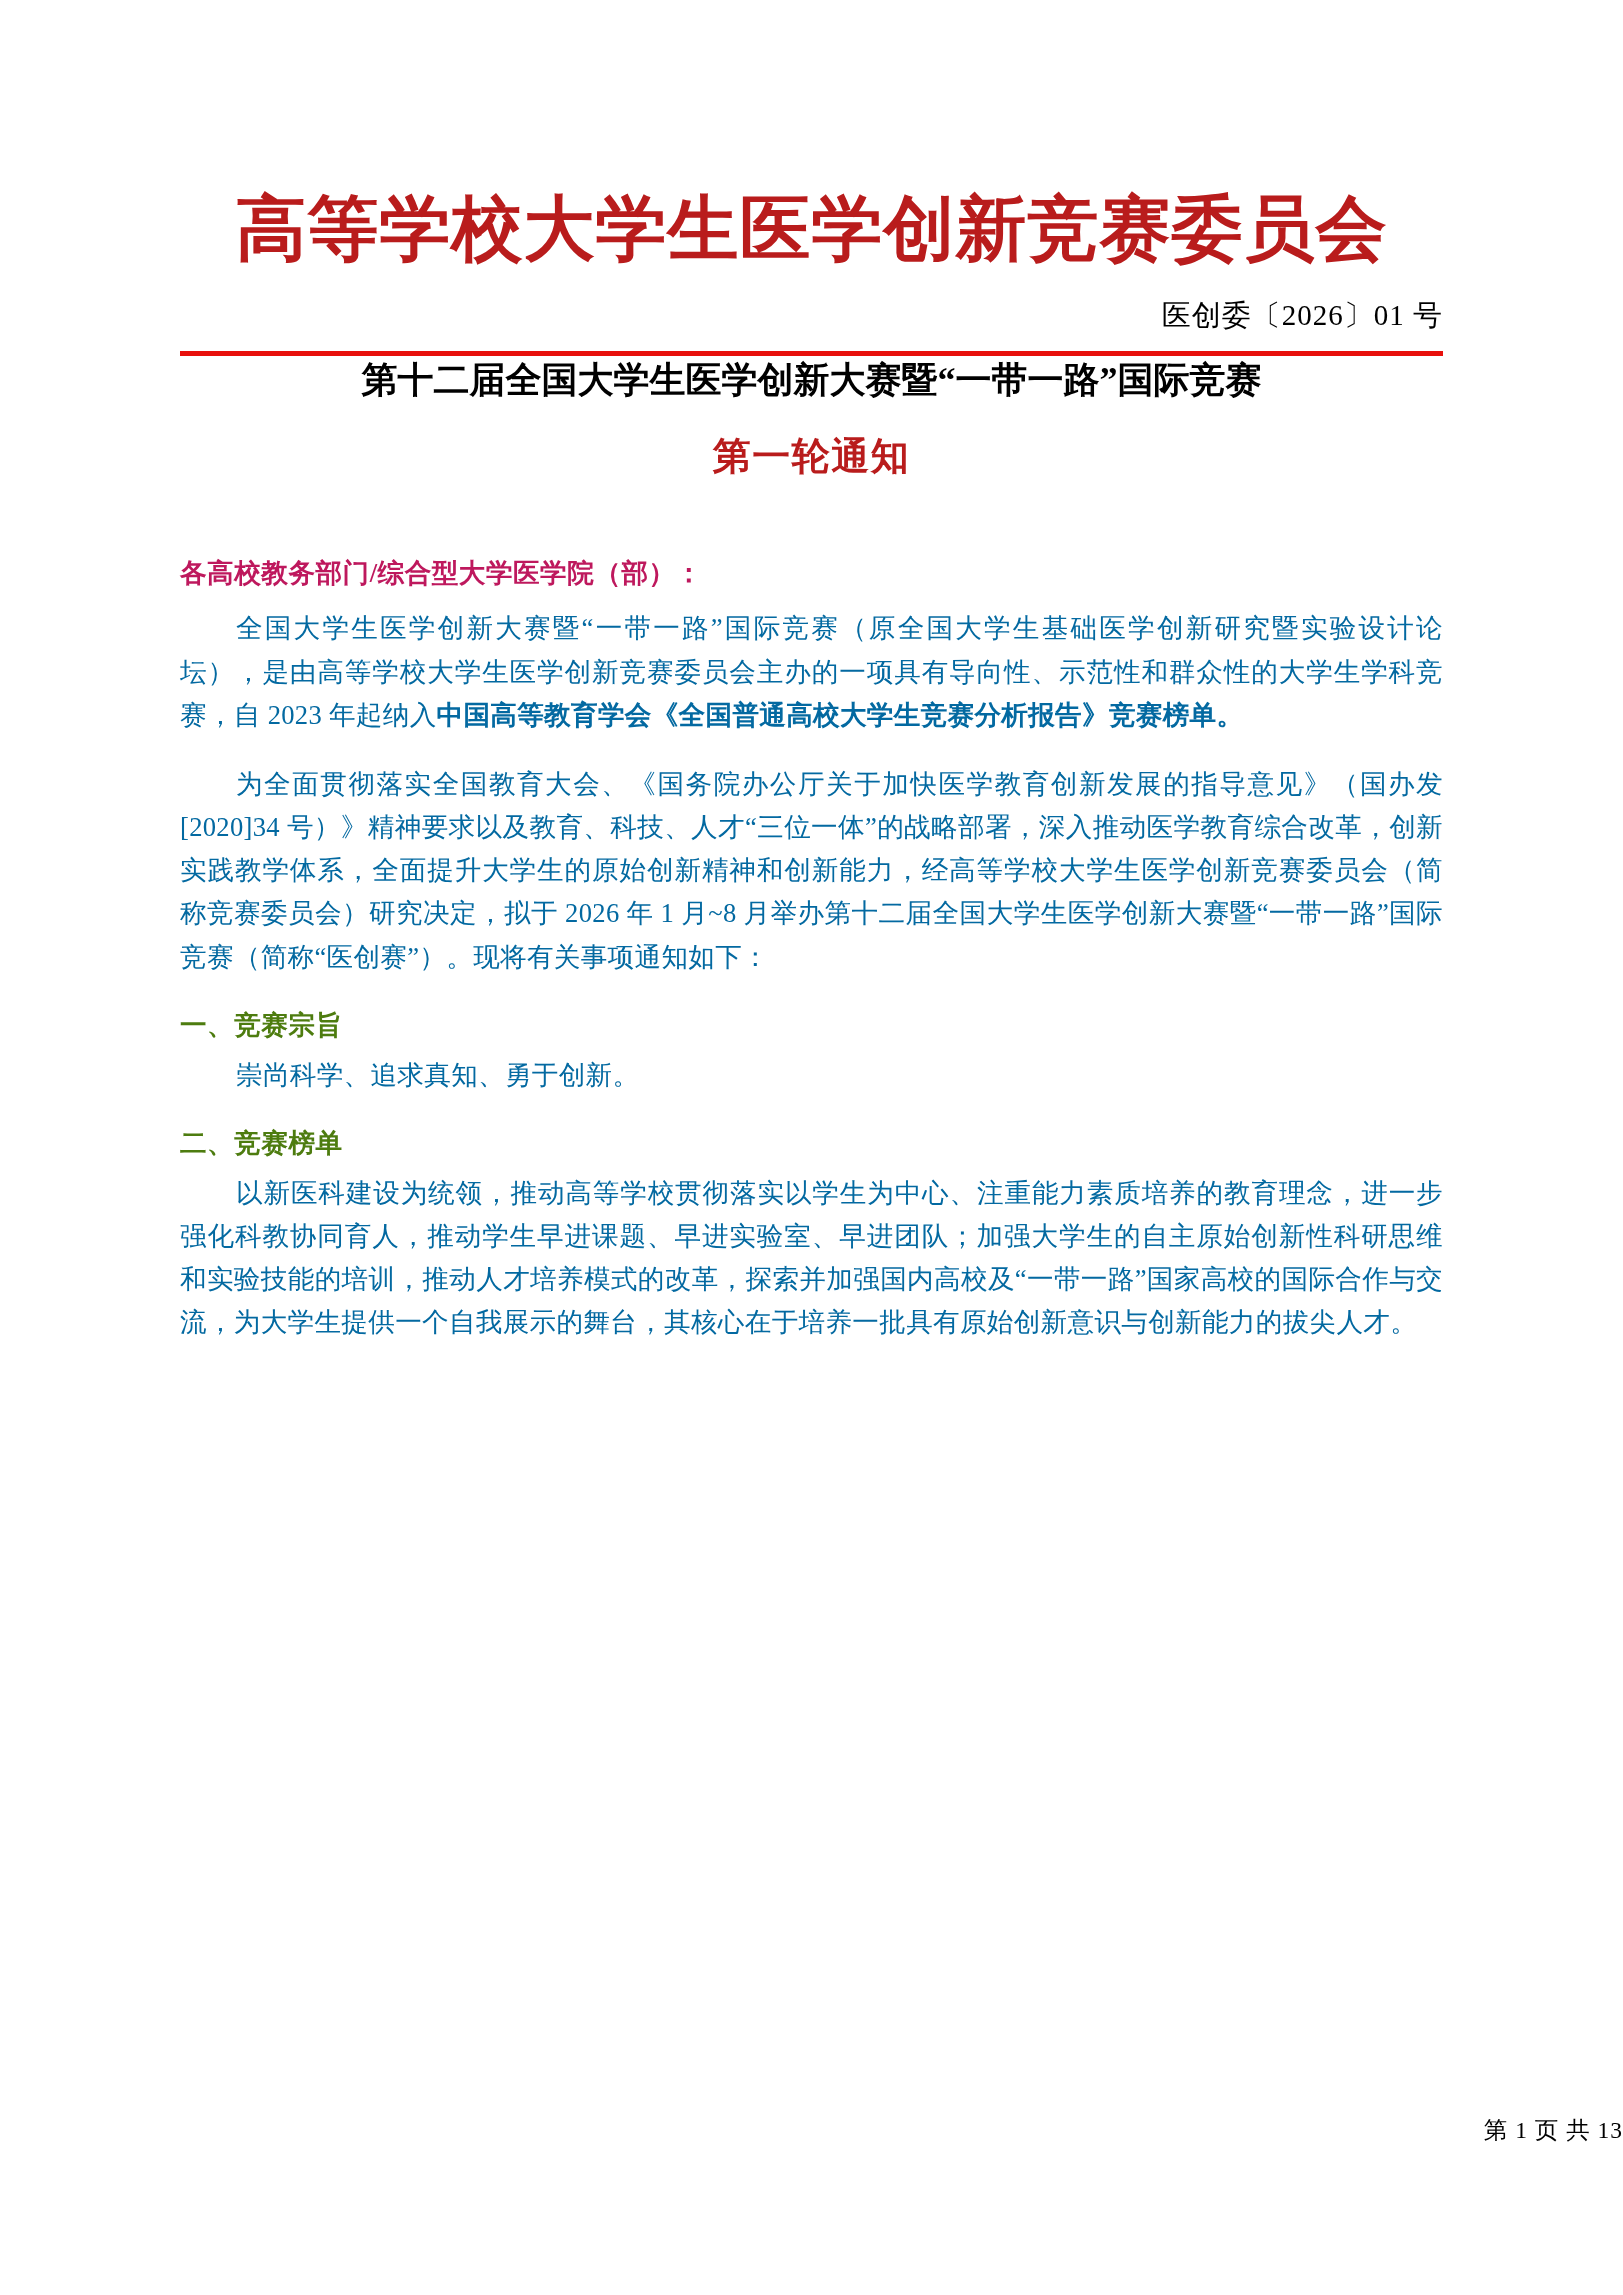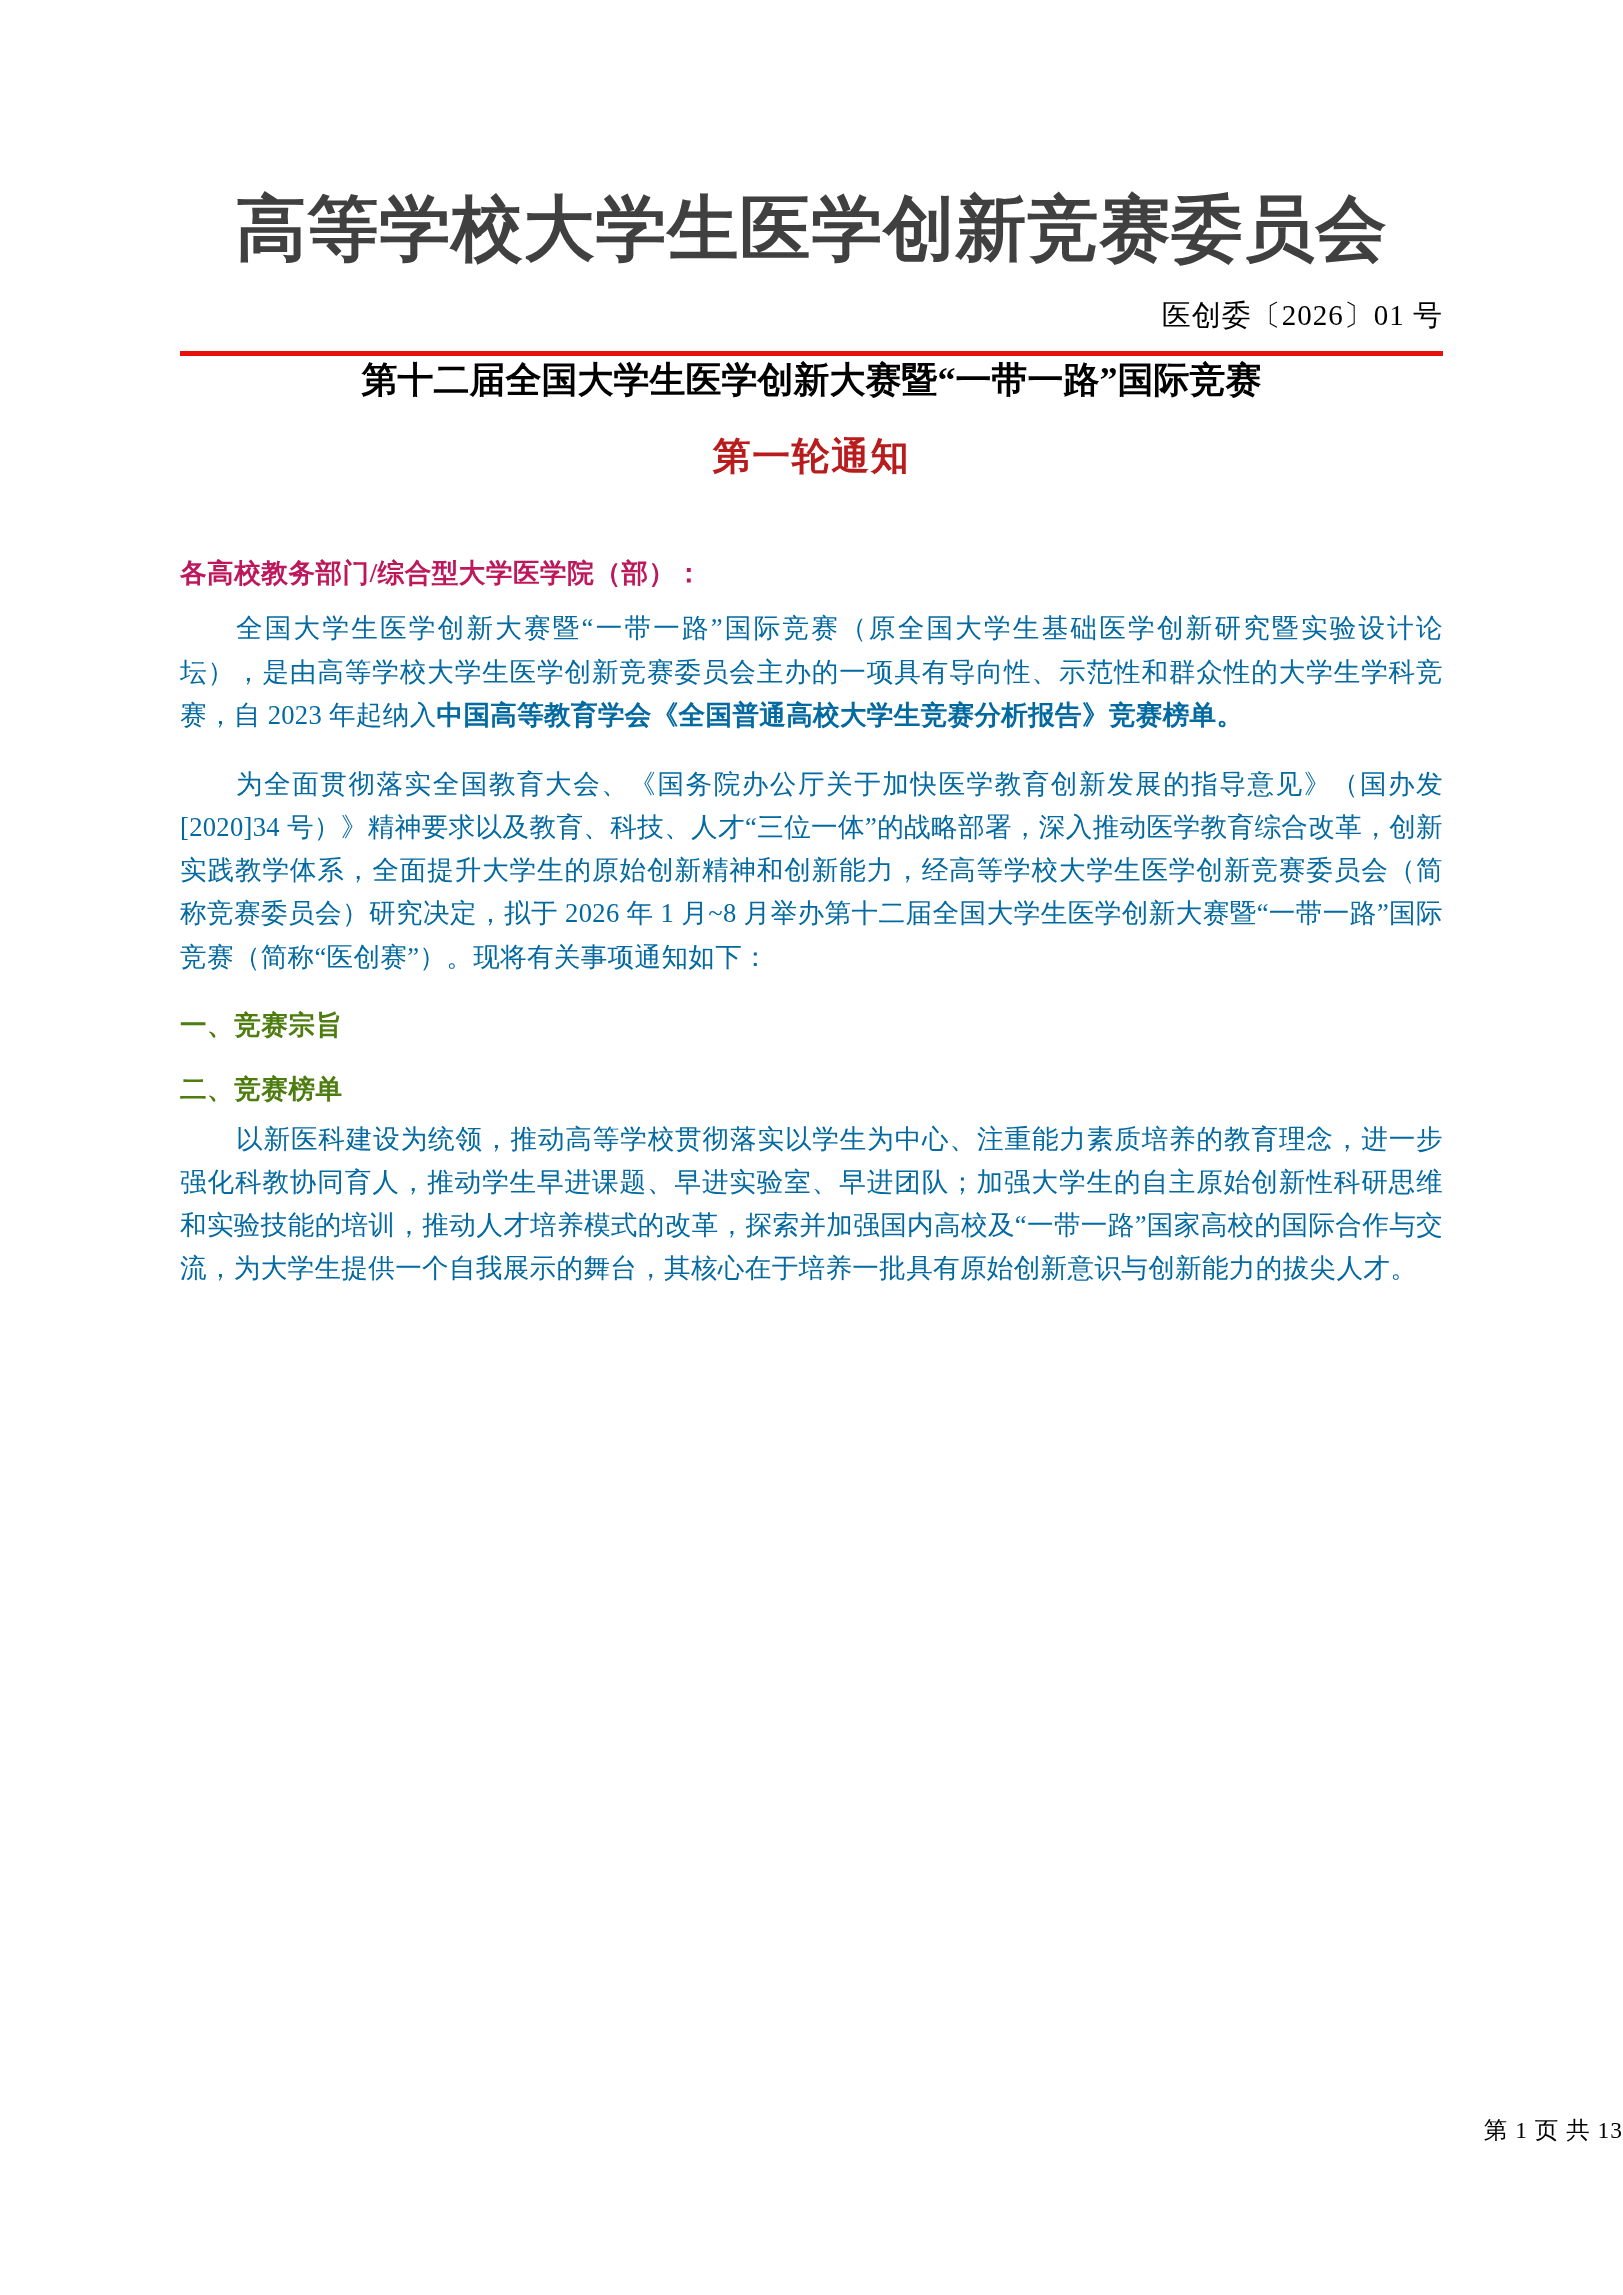--- a/index.html
+++ b/index.html
@@ -21,21 +21,21 @@
     position: absolute;
     left: 180px;
     top: 0;
     width: 1263px;
   }
 
   
   .masthead {
     margin-top: 188px;
     text-align: center;
-    color: #404040;
+    color: #b91c1c;
     font-family: "Liberation Serif", "DejaVu Serif", serif;
     font-weight: bold;
     font-size: 71px;
     line-height: 1.18;
     letter-spacing: 1px;
     white-space: nowrap;
   }
 
   
   .doc-number {
@@ -136,20 +136,21 @@
     <div class="doc-title-2">第一轮通知</div>
 
     <div class="addressee">各高校教务部门/综合型大学医学院（部）：</div>
 
     <p class="para"><span>全国大学生医学创新大赛暨“一带一路”国际竞赛（原全国大学生基础医学创新研究暨实验设计论坛），是由高等学校大学生医学创新竞赛委员会主办的一项具有导向性、示范性和群众性的大学生学科竞赛，自 2023 年起纳入</span><b>中国高等教育学会《全国普通高校大学生竞赛分析报告》竞赛榜单。</b></p>
 
     <p class="para">为全面贯彻落实全国教育大会、《国务院办公厅关于加快医学教育创新发展的指导意见》（国办发[2020]34 号）》精神要求以及教育、科技、人才“三位一体”的战略部署，深入推动医学教育综合改革，创新实践教学体系，全面提升大学生的原始创新精神和创新能力，经高等学校大学生医学创新竞赛委员会（简称竞赛委员会）研究决定，拟于 2026 年 1 月~8 月举办第十二届全国大学生医学创新大赛暨“一带一路”国际竞赛（简称“医创赛”）。现将有关事项通知如下：</p>
 
     <div class="heading">一、竞赛宗旨</div>
 
+    <p class="para tight">崇尚科学、追求真知、勇于创新。</p>
 
     <div class="heading">二、竞赛榜单</div>
 
     <p class="para tight">以新医科建设为统领，推动高等学校贯彻落实以学生为中心、注重能力素质培养的教育理念，进一步强化科教协同育人，推动学生早进课题、早进实验室、早进团队；加强大学生的自主原始创新性科研思维和实验技能的培训，推动人才培养模式的改革，探索并加强国内高校及“一带一路”国家高校的国际合作与交流，为大学生提供一个自我展示的舞台，其核心在于培养一批具有原始创新意识与创新能力的拔尖人才。</p>
 
   </div>
 
   <div class="footer">第 1 页 共 13</div>
 </div>
 

